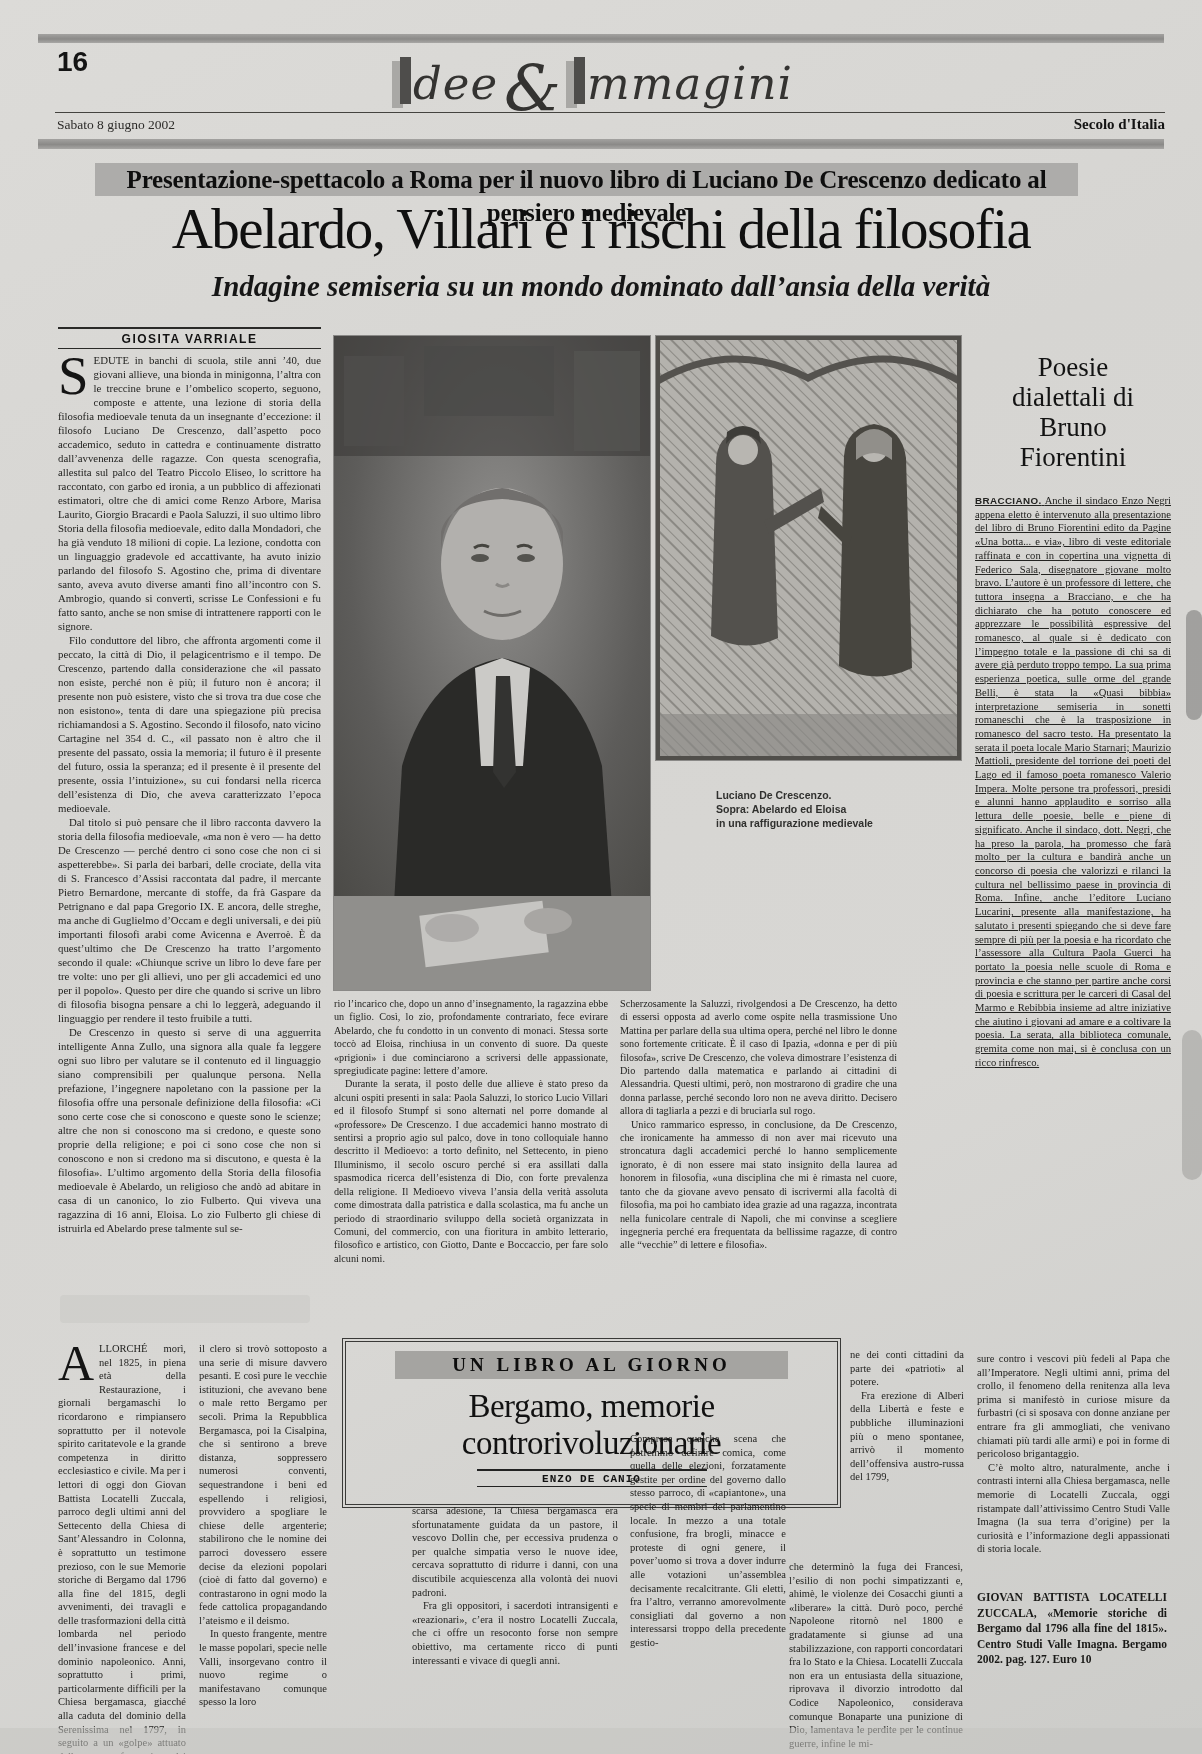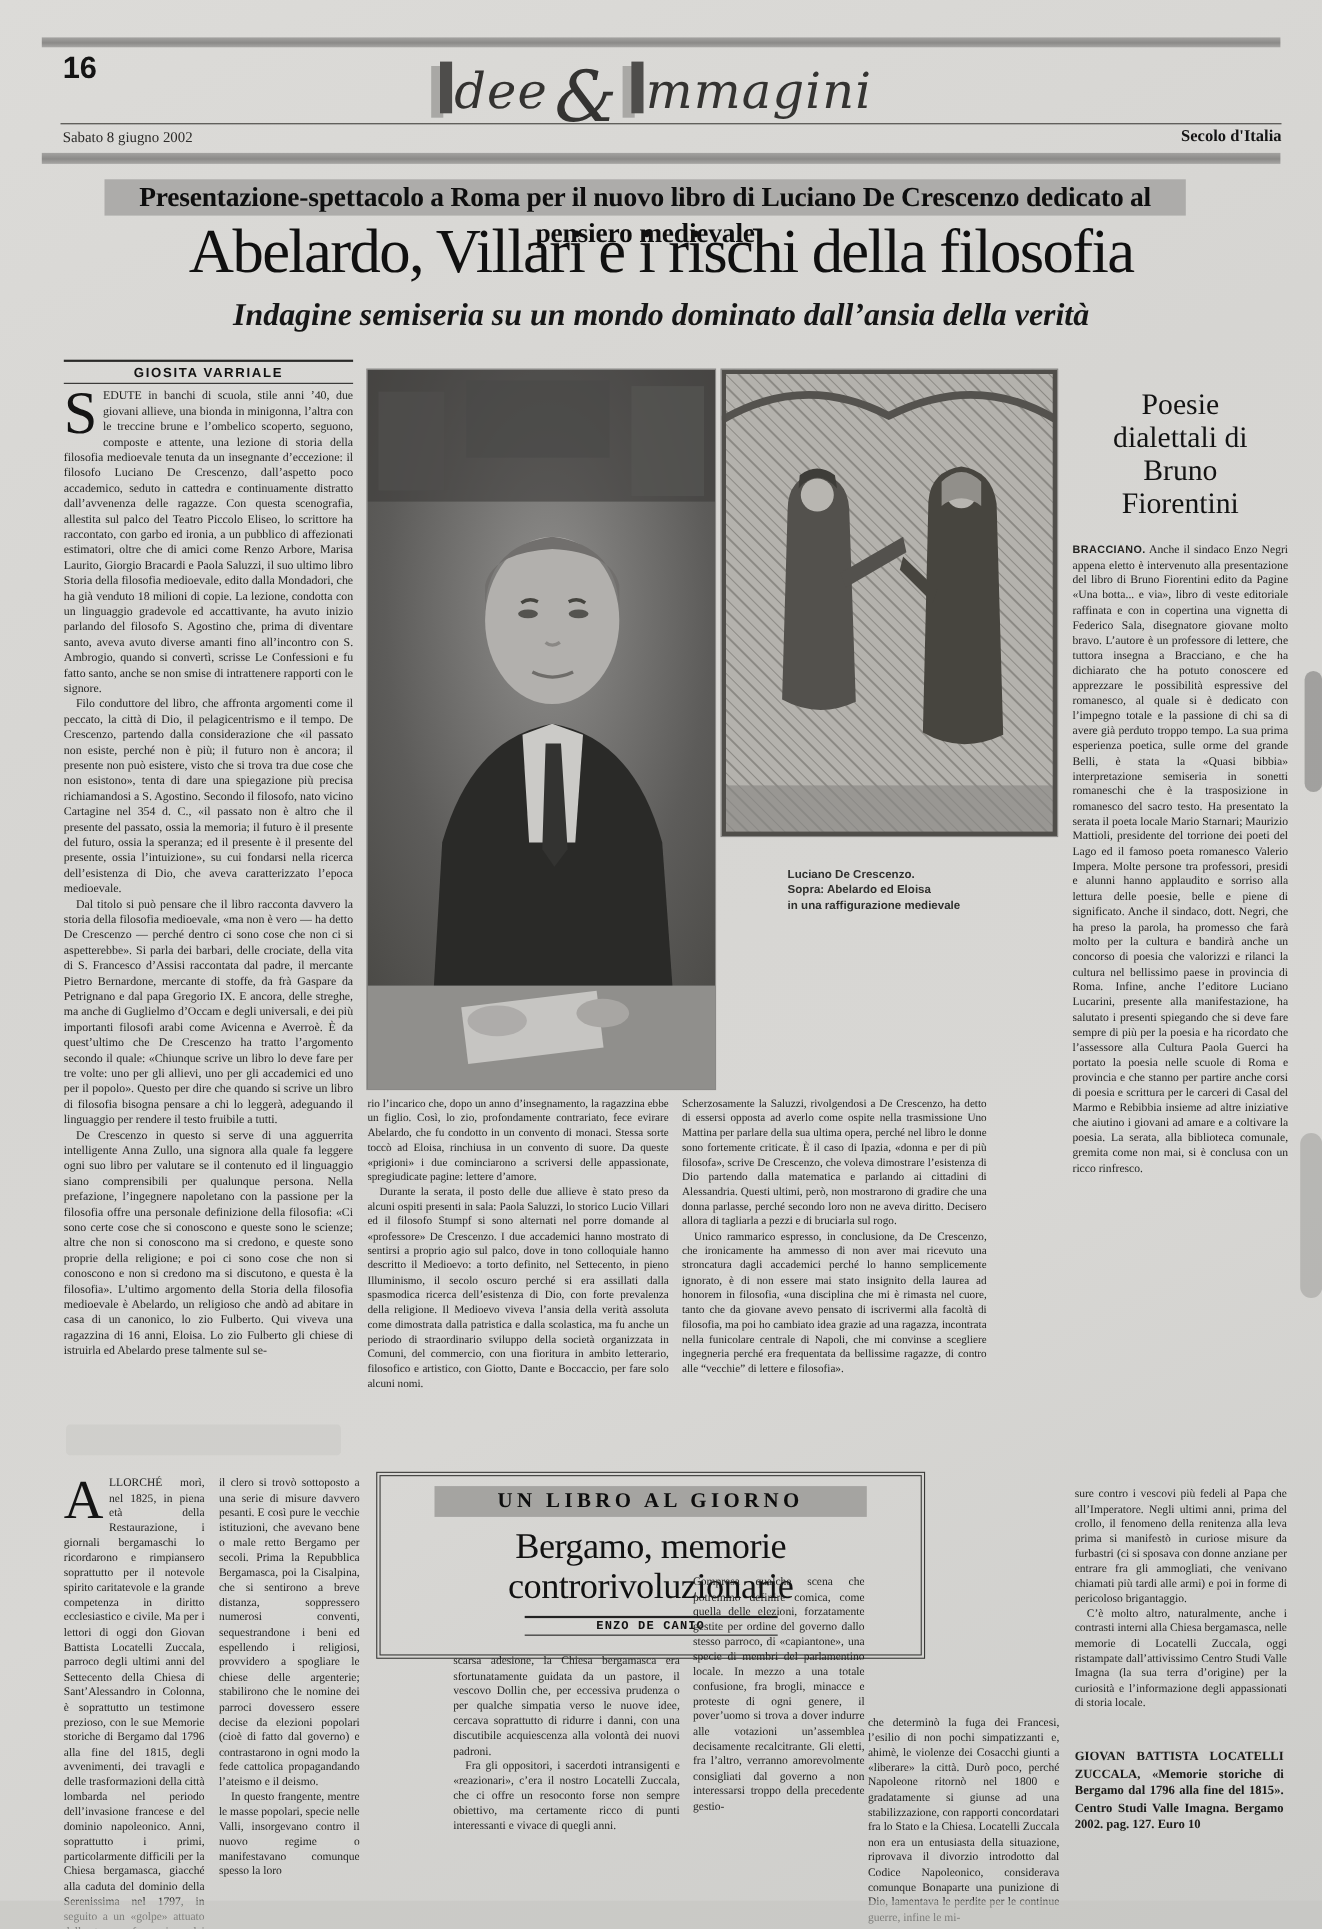--- a/index.html
+++ b/index.html
@@ -150,21 +150,21 @@
     <p>Durante la serata, il posto delle due allieve è stato preso da alcuni ospiti presenti in sala: Paola Saluzzi, lo storico Lucio Villari ed il filosofo Stumpf si sono alternati nel porre domande al «professore» De Crescenzo. I due accademici hanno mostrato di sentirsi a proprio agio sul palco, dove in tono colloquiale hanno descritto il Medioevo: a torto definito, nel Settecento, in pieno Illuminismo, il secolo oscuro perché si era assillati dalla spasmodica ricerca dell’esistenza di Dio, con forte prevalenza della religione. Il Medioevo viveva l’ansia della verità assoluta come dimostrata dalla patristica e dalla scolastica, ma fu anche un periodo di straordinario sviluppo della società organizzata in Comuni, del commercio, con una fioritura in ambito letterario, filosofico e artistico, con Giotto, Dante e Boccaccio, per fare solo alcuni nomi.</p>
   </div>
   <div class="abs body-text small-text" style="left:620px; top:997px; width:277px; height:294px; font-size:10.2px; line-height:13.4px;">
     <p>Scherzosamente la Saluzzi, rivolgendosi a De Crescenzo, ha detto di essersi opposta ad averlo come ospite nella trasmissione Uno Mattina per parlare della sua ultima opera, perché nel libro le donne sono fortemente criticate. È il caso di Ipazia, «donna e per di più filosofa», scrive De Crescenzo, che voleva dimostrare l’esistenza di Dio partendo dalla matematica e parlando ai cittadini di Alessandria. Questi ultimi, però, non mostrarono di gradire che una donna parlasse, perché secondo loro non ne aveva diritto. Decisero allora di tagliarla a pezzi e di bruciarla sul rogo.</p>
     <p>Unico rammarico espresso, in conclusione, da De Crescenzo, che ironicamente ha ammesso di non aver mai ricevuto una stroncatura dagli accademici perché lo hanno semplicemente ignorato, è di non essere mai stato insignito della laurea ad honorem in filosofia, «una disciplina che mi è rimasta nel cuore, tanto che da giovane avevo pensato di iscrivermi alla facoltà di filosofia, ma poi ho cambiato idea grazie ad una ragazza, incontrata nella funicolare centrale di Napoli, che mi convinse a scegliere ingegneria perché era frequentata da bellissime ragazze, di contro alle “vecchie” di lettere e filosofia».</p>
   </div>
 
   <div class="abs side-title" style="left:975px; top:352px; width:196px;">
     <div style="width:136px; margin:0 auto;">Poesie dialettali di Bruno Fiorentini</div>
   </div>
-  <div class="abs body-text" style="left:975px; top:494px; width:196px; height:818px; font-size:10.6px; line-height:13.7px;">
+  <div class="abs body-text" style="left:975px; top:494px; width:196px; height:818px; font-size:10.6px; line-height:13.7px;text-decoration:underline;">
     <p><span class="lead-word">BRACCIANO.</span> <span>Anche il sindaco Enzo Negri appena eletto è intervenuto alla presentazione del libro di Bruno Fiorentini edito da Pagine «Una botta... e via», libro di veste editoriale raffinata e con in copertina una vignetta di Federico Sala, disegnatore giovane molto bravo. L’autore è un professore di lettere, che tuttora insegna a Bracciano, e che ha dichiarato che ha potuto conoscere ed apprezzare le possibilità espressive del romanesco, al quale si è dedicato con l’impegno totale e la passione di chi sa di avere già perduto troppo tempo. La sua prima esperienza poetica, sulle orme del grande Belli, è stata la «Quasi bibbia» interpretazione semiseria in sonetti romaneschi che è la trasposizione in romanesco del sacro testo. Ha presentato la serata il poeta locale Mario Starnari; Maurizio Mattioli, presidente del torrione dei poeti del Lago ed il famoso poeta romanesco Valerio Impera. Molte persone tra professori, presidi e alunni hanno applaudito e sorriso alla lettura delle poesie, belle e piene di significato. Anche il sindaco, dott. Negri, che ha preso la parola, ha promesso che farà molto per la cultura e bandirà anche un concorso di poesia che valorizzi e rilanci la cultura nel bellissimo paese in provincia di Roma. Infine, anche l’editore Luciano Lucarini, presente alla manifestazione, ha salutato i presenti spiegando che si deve fare sempre di più per la poesia e ha ricordato che l’assessore alla Cultura Paola Guerci ha portato la poesia nelle scuole di Roma e provincia e che stanno per partire anche corsi di poesia e scrittura per le carceri di Casal del Marmo e Rebibbia insieme ad altre iniziative che aiutino i giovani ad amare e a coltivare la poesia. La serata, alla biblioteca comunale, gremita come non mai, si è conclusa con un ricco rinfresco.</span></p>
   </div>
 
   <div class="abs body-text" style="left:58px; top:1342px; width:128px; height:412px; font-size:10.5px; line-height:13.6px;">
     <p><span class="dropcap" style="font-size:50px; line-height:39px;">A</span><span>LLORCHÉ morì, nel 1825, in piena età della Restaurazione, i giornali bergamaschi lo ricordarono e rimpiansero soprattutto per il notevole spirito caritatevole e la grande competenza in diritto ecclesiastico e civile. Ma per i lettori di oggi don Giovan Battista Locatelli Zuccala, parroco degli ultimi anni del Settecento della Chiesa di Sant’Alessandro in Colonna, è soprattutto un testimone prezioso, con le sue Memorie storiche di Bergamo dal 1796 alla fine del 1815, degli avvenimenti, dei travagli e delle trasformazioni della città lombarda nel periodo dell’invasione francese e del dominio napoleonico. Anni, soprattutto i primi, particolarmente difficili per la Chiesa bergamasca, giacché alla caduta del dominio della Serenissima nel 1797, in seguito a un «golpe» attuato dalle truppe francesi e dai giacobini locali,</span></p>
   </div>
   <div class="abs body-text" style="left:199px; top:1342px; width:128px; height:412px; font-size:10.5px; line-height:13.6px;">
     <p>il clero si trovò sottoposto a una serie di misure davvero pesanti. E così pure le vecchie istituzioni, che avevano bene o male retto Bergamo per secoli. Prima la Repubblica Bergamasca, poi la Cisalpina, che si sentirono a breve distanza, soppressero numerosi conventi, sequestrandone i beni ed espellendo i religiosi, provvidero a spogliare le chiese delle argenterie; stabilirono che le nomine dei parroci dovessero essere decise da elezioni popolari (cioè di fatto dal governo) e contrastarono in ogni modo la fede cattolica propagandando l’ateismo e il deismo.</p>
     <p>In questo frangente, mentre le masse popolari, specie nelle Valli, insorgevano contro il nuovo regime o manifestavano comunque spesso la loro</p>
   </div>
@@ -175,20 +175,24 @@
     <div class="box-byline">ENZO DE CANIO</div>
   </div>
 
   <div class="abs body-text" style="left:412px; top:1504px; width:206px; height:250px; font-size:10.5px; line-height:13.6px;">
     <p>scarsa adesione, la Chiesa bergamasca era sfortunatamente guidata da un pastore, il vescovo Dollin che, per eccessiva prudenza o per qualche simpatia verso le nuove idee, cercava soprattutto di ridurre i danni, con una discutibile acquiescenza alla volontà dei nuovi padroni.</p>
     <p>Fra gli oppositori, i sacerdoti intransigenti e «reazionari», c’era il nostro Locatelli Zuccala, che ci offre un resoconto forse non sempre obiettivo, ma certamente ricco di punti interessanti e vivace di quegli anni.</p>
   </div>
   <div class="abs body-text" style="left:630px; top:1432px; width:156px; height:250px; font-size:10.5px; line-height:13.6px;">
     <p>Compresa qualche scena che potremmo definire comica, come quella delle elezioni, forzatamente gestite per ordine del governo dallo stesso parroco, di «capiantone», una specie di membri del parlamentino locale. In mezzo a una totale confusione, fra brogli, minacce e proteste di ogni genere, il pover’uomo si trova a dover indurre alle votazioni un’assemblea decisamente recalcitrante. Gli eletti, fra l’altro, verranno amorevolmente consigliati dal governo a non interessarsi troppo della precedente gestio-</p>
   </div>
+  <div class="abs body-text" style="left:850px; top:1348px; width:114px; height:210px; font-size:10.5px; line-height:13.6px;">
+    <p>ne dei conti cittadini da parte dei «patrioti» al potere.</p>
+    <p>Fra erezione di Alberi della Libertà e feste e pubbliche illuminazioni più o meno spontanee, arrivò il momento dell’offensiva austro-russa del 1799,</p>
+  </div>
   <div class="abs body-text" style="left:789px; top:1560px; width:174px; height:194px; font-size:10.5px; line-height:13.6px;">
     <p>che determinò la fuga dei Francesi, l’esilio di non pochi simpatizzanti e, ahimè, le violenze dei Cosacchi giunti a «liberare» la città. Durò poco, perché Napoleone ritornò nel 1800 e gradatamente si giunse ad una stabilizzazione, con rapporti concordatari fra lo Stato e la Chiesa. Locatelli Zuccala non era un entusiasta della situazione, riprovava il divorzio introdotto dal Codice Napoleonico, considerava comunque Bonaparte una punizione di Dio, lamentava le perdite per le continue guerre, infine le mi-</p>
   </div>
   <div class="abs body-text" style="left:977px; top:1352px; width:193px; height:232px; font-size:10.5px; line-height:13.6px;">
     <p>sure contro i vescovi più fedeli al Papa che all’Imperatore. Negli ultimi anni, prima del crollo, il fenomeno della renitenza alla leva prima si manifestò in curiose misure da furbastri (ci si sposava con donne anziane per entrare fra gli ammogliati, che venivano chiamati più tardi alle armi) e poi in forme di pericoloso brigantaggio.</p>
     <p>C’è molto altro, naturalmente, anche i contrasti interni alla Chiesa bergamasca, nelle memorie di Locatelli Zuccala, oggi ristampate dall’attivissimo Centro Studi Valle Imagna (la sua terra d’origine) per la curiosità e l’informazione degli appassionati di storia locale.</p>
   </div>
 
   <div class="abs book-note" style="left:977px; top:1590px; width:190px;">GIOVAN BATTISTA LOCATELLI ZUCCALA, «Memorie storiche di Bergamo dal 1796 alla fine del 1815». Centro Studi Valle Imagna. Bergamo 2002. pag. 127. Euro 10</div>
 

